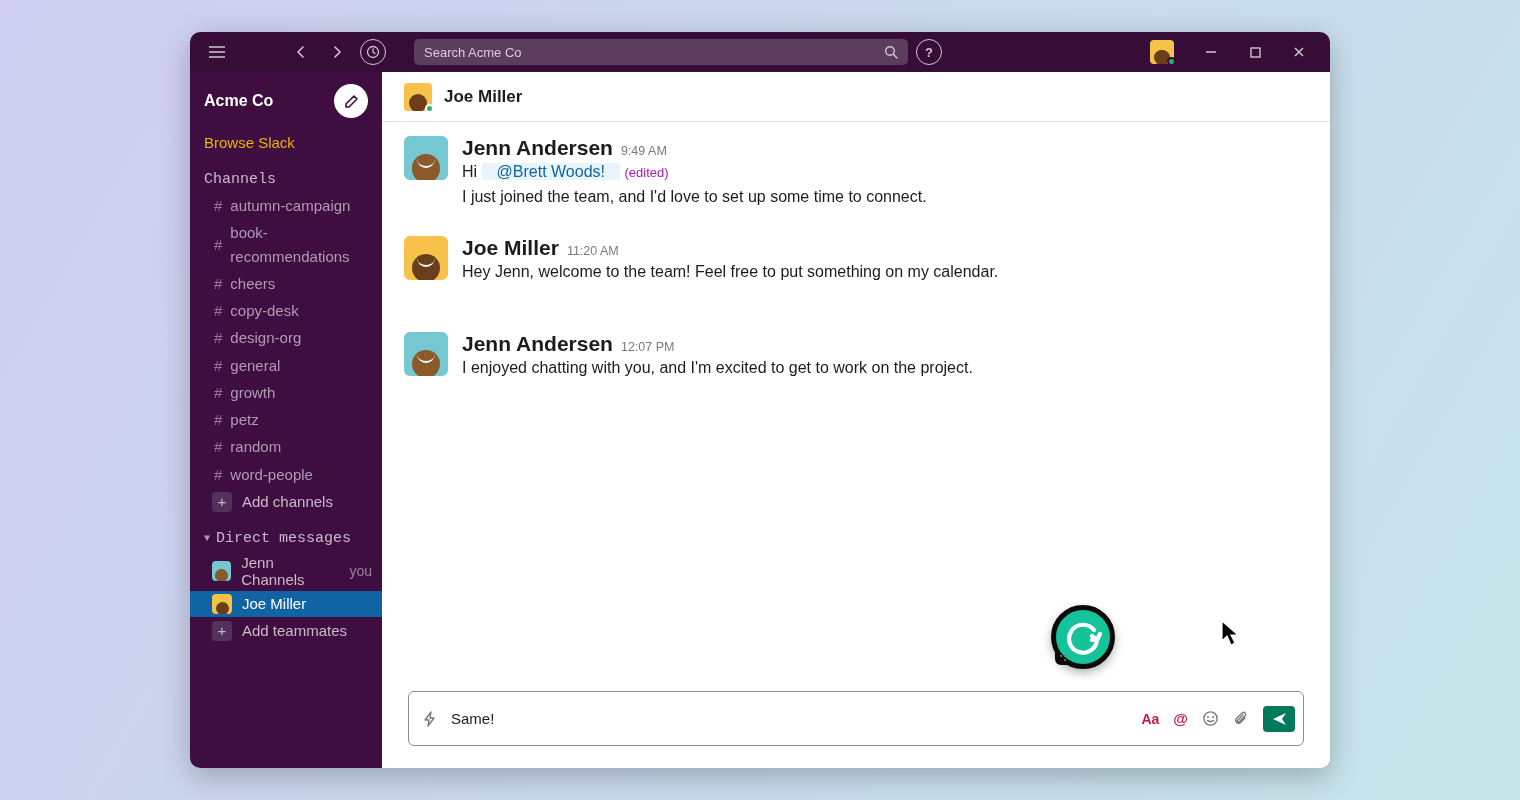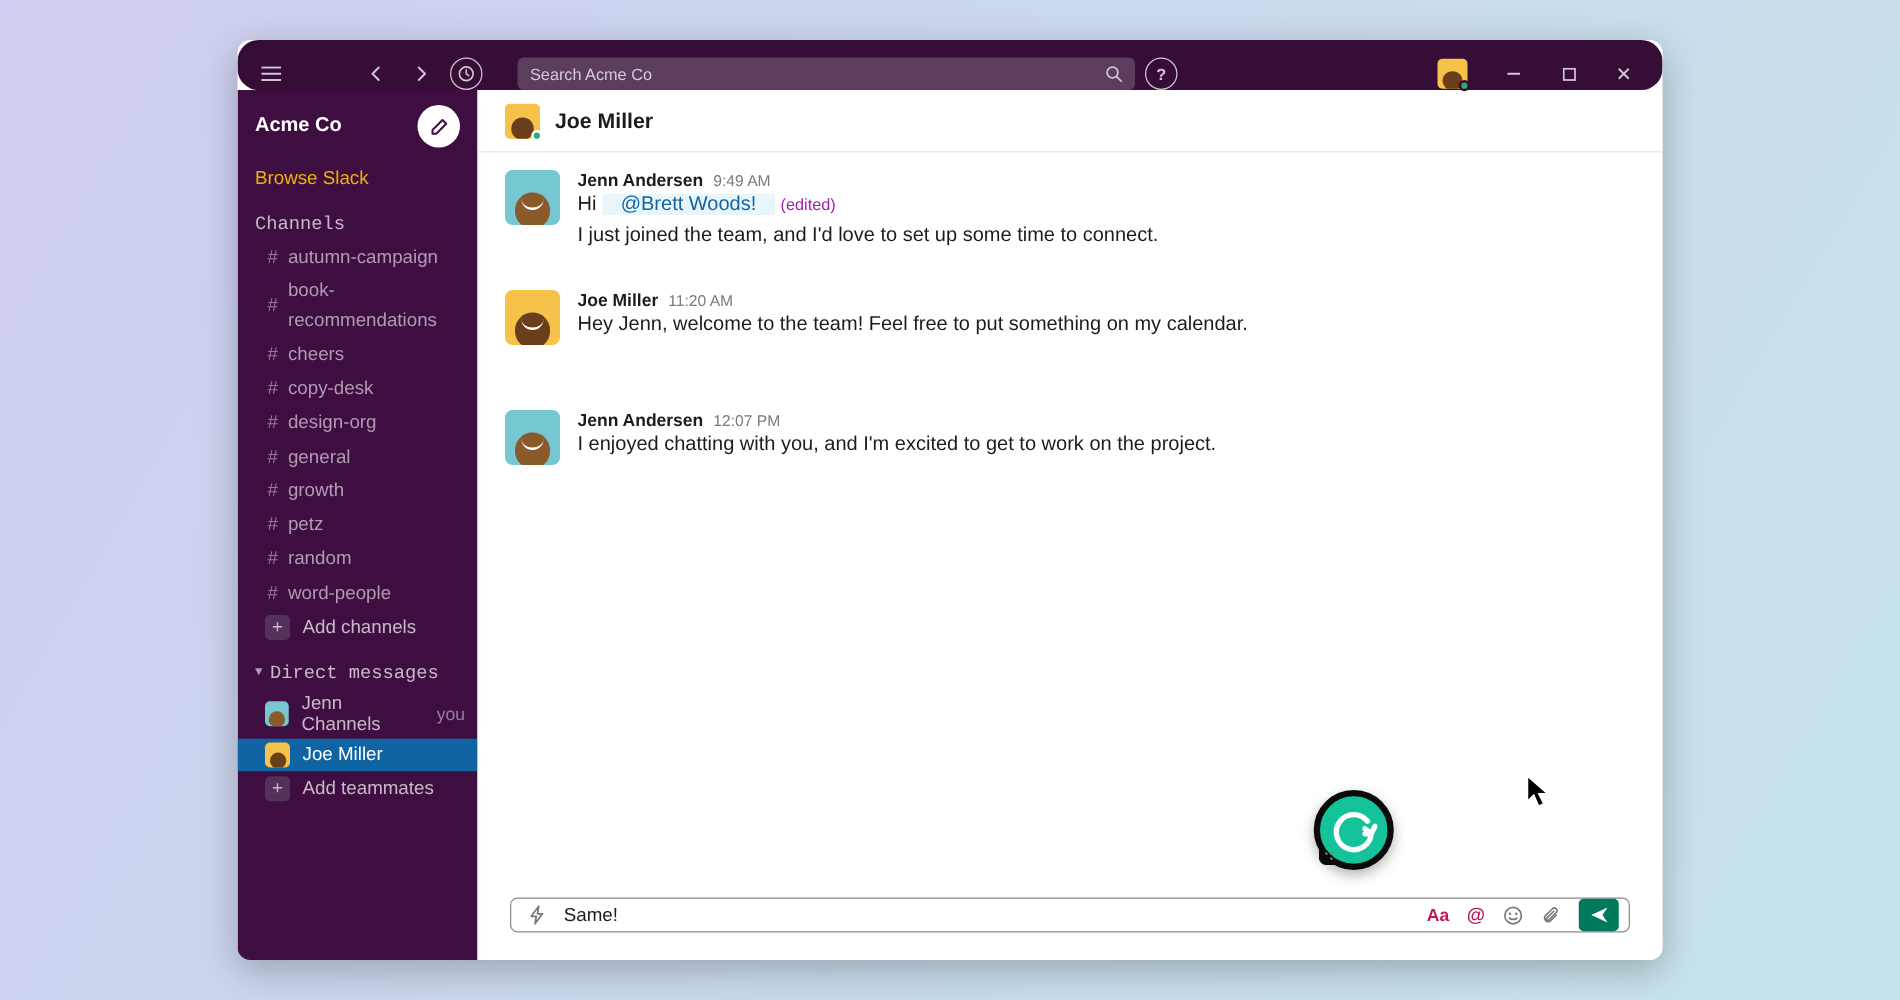--- a/index.html
+++ b/index.html
@@ -22,25 +22,24 @@
     box-shadow: 0 8px 30px rgba(0,0,0,0.25);
     display: flex;
     flex-direction: column;
     overflow: hidden;
   }
   
   .titlebar {
     height: 40px;
     background: #350d36;
     display: flex;
-    align-items: flex-end;
+    align-items: center;
     padding: 0 10px;
     gap: 8px;
     color: #d1c7d3;
-    border-radius: 17px;
   }
   .titlebar .left-cluster { display:flex; align-items:center; gap:14px; margin-left:4px; }
   .titlebar .nav-cluster { display:flex; align-items:center; gap:10px; margin-left:50px; }
   .icon-btn { width:26px; height:26px; display:flex; align-items:center; justify-content:center; border-radius:4px; cursor:pointer; }
   .icon-btn svg { stroke: #d1c7d3; }
   .circle-btn {
     width:26px; height:26px; border:1.5px solid #d1c7d3; border-radius:50%;
     display:flex; align-items:center; justify-content:center; cursor:pointer;
   }
   .searchbar {
@@ -124,32 +123,32 @@
   
   .main { flex:1; display:flex; flex-direction:column; background:#fff; min-width:0; }
   .convo-header {
     height:50px; border-bottom:1px solid #e5e5e5;
     display:flex; align-items:center; gap:12px; padding:0 22px;
   }
   .convo-header .title { font-weight:800; font-size:17px; color:#1d1c1d; }
   .messages { flex:1; padding: 14px 22px; overflow:auto; }
   .msg { display:flex; gap:14px; margin-bottom:26px; }
   .msg .meta { display:flex; align-items:baseline; gap:8px; }
-  .msg .author { font-weight:800; font-size:14px; color:#1d1c1d; }
+  .msg .author { font-weight:800; font-size:21px; color:#1d1c1d; }
   .msg .time { font-size:12.5px; color:#7a7a7a; }
   .msg .text { font-size:16px; color:#1d1c1d; line-height:1.55; }
   .mention { color:#1264a3; background:#e8f5fa; padding:0 15px; border-radius:2px; }
   .edited { color:#a21caf; font-size:13px; }
 
   
   .composer-wrap { padding: 0 26px 22px 26px; }
   .composer {
     border:1px solid #8c8c8c; border-radius:6px;
     display:flex; align-items:center; padding:6px 8px 6px 12px;
-    gap:12px; height:28px; font-size:15px;
+    gap:12px; height:55px; font-size:15px;
   }
   .composer .text { flex:1; color:#1d1c1d; }
   .composer .tools { display:flex; align-items:center; gap:14px; color:#be185d; }
   .send-btn {
     width:32px; height:26px; background:#007a5a; border-radius:4px;
     display:flex; align-items:center; justify-content:center; cursor:pointer;
   }
 
   
   .grammarly {

